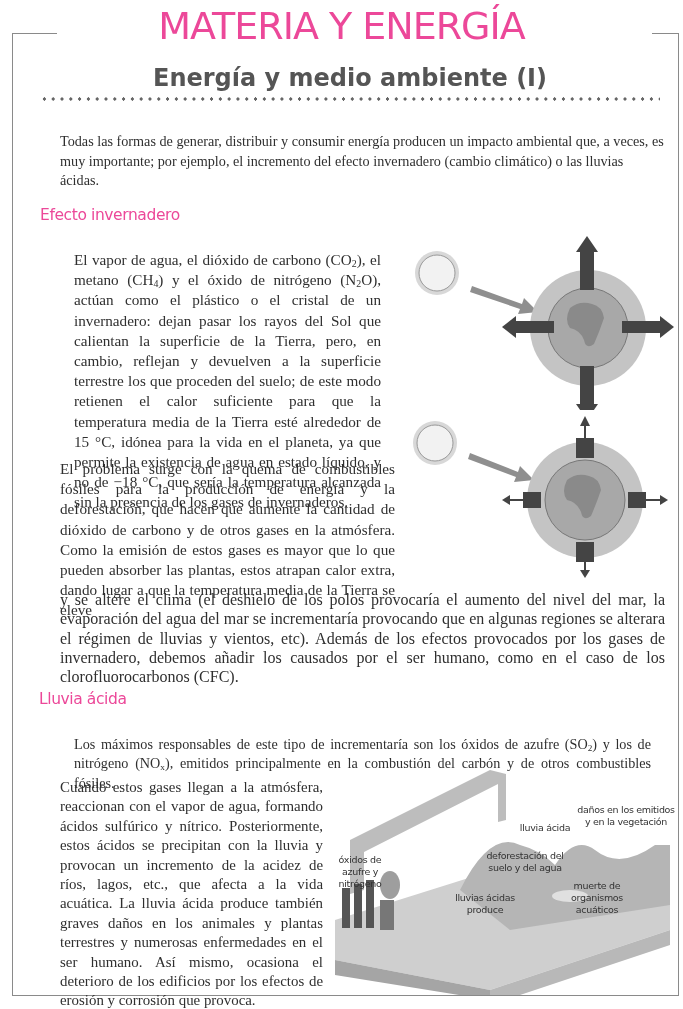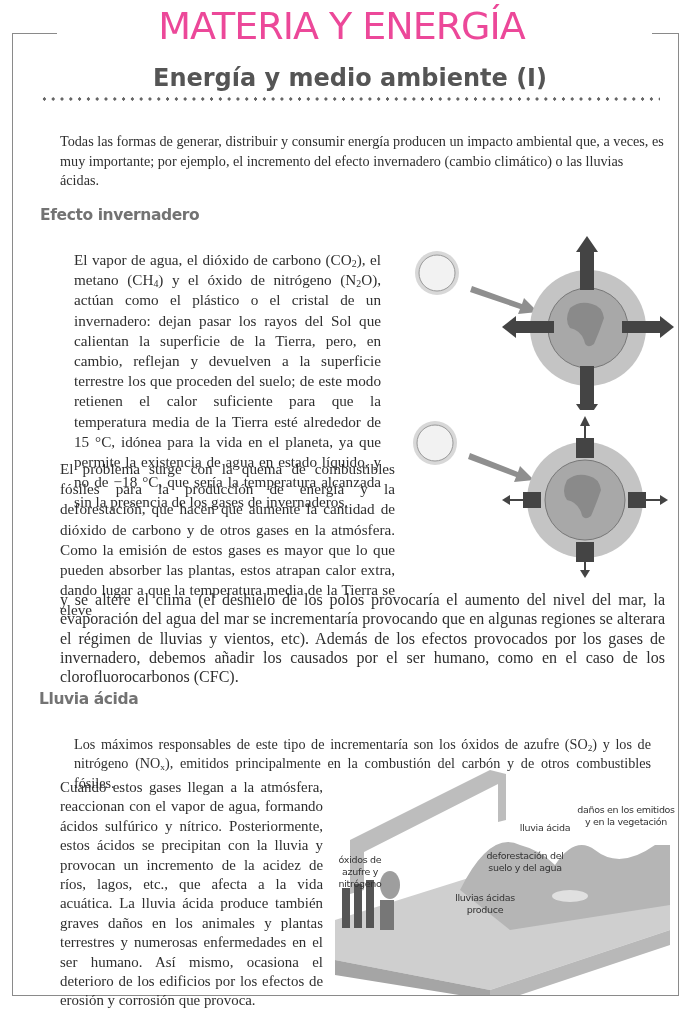--- a/index.html
+++ b/index.html
@@ -6,21 +6,21 @@
   body { width: 683px; height: 1009px; position: relative; overflow: hidden; color: #2a2a2a; }
   .frame { position: absolute; left: 12px; top: 33px; width: 665px; height: 962px; border: 1.5px solid #8a8a8a; border-top: none; }
   .frame-top-left { position: absolute; left: 12px; top: 33px; width: 45px; border-top: 1.5px solid #8a8a8a; }
   .frame-top-right { position: absolute; left: 652px; top: 33px; width: 26px; border-top: 1.5px solid #8a8a8a; }
   .title { position: absolute; left: 0; width: 683px; top: 4px; text-align: center; font-family: "DejaVu Sans", sans-serif; font-size: 38px; letter-spacing: -1px; font-weight: normal; color: #ec4899; }
   .subtitle { position: absolute; left: 0; width: 700px; top: 64px; text-align: center; font-family: "DejaVu Sans", sans-serif; font-weight: bold; font-size: 24px; color: #555; }
   .dots { position: absolute; left: 40px; top: 96px; width: 620px; height: 6px;
     background-image: radial-gradient(circle, #666 1.6px, transparent 1.8px); background-size: 8.8px 6px; background-repeat: repeat-x; }
   .body-text { font-family: "Liberation Serif", serif; color: #2f2f2f; }
   .intro { position: absolute; left: 60px; top: 132px; width: 605px; font-size: 14.2px; line-height: 19.5px; }
-  h2 { margin: 0; position: absolute; font-family: "DejaVu Sans", sans-serif; font-weight: bold; font-size: 15.5px; color: #737373; letter-spacing: -0.4px; }
+  h2 { margin: 0; position: absolute; font-family: "DejaVu Sans", sans-serif; font-weight: normal; font-size: 15.5px; color: #ec4899; letter-spacing: -0.4px; }
   .h-efecto { left: 40px; top: 206px; }
   .h-lluvia { left: 39px; top: 690px; }
   .col { position: absolute; font-family: "Liberation Serif", serif; font-size: 15.2px; line-height: 20.2px; text-align: justify; color: #2f2f2f; }
   .p1 { left: 60px; top: 236px; width: 335px; }
   .p2 { left: 60px; top: 459px; width: 335px; }
   .p3 { left: 60px; top: 590px; width: 605px; font-size: 16px; line-height: 19.3px; }
   .p4 { left: 60px; top: 721px; width: 605px; font-size: 14.2px; line-height: 19.3px; }
   .p5 { left: 60px; top: 778px; width: 263px; font-size: 14.9px; line-height: 19.4px; }
   .p4 p, .p1 p, .p2 p, .p3 p, .p5 p { margin: 14px; }
   sub { font-size: 0.65em; vertical-align: -0.25em; line-height: 0; }
@@ -120,13 +120,14 @@
       <rect x="50" y="130" width="14" height="30" fill="#777"></rect>
     </g>
     <ellipse cx="60" cy="115" rx="10" ry="14" fill="#9e9e9e"></ellipse>
     <ellipse cx="240" cy="126" rx="18" ry="6" fill="#e0e0e0"></ellipse>
   </svg>
   <div class="fig-label" style="left:-5px; top:40px; width:70px;margin-top:44px;">óxidos de azufre y nitrógeno</div>
   <div class="fig-label" style="left:185px; top:52px; width:60px;">lluvia ácida</div>
   <div class="fig-label" style="left:246px; top:34px; width:100px;">daños en los emitidos y en la vegetación</div>
   <div class="fig-label" style="left:150px; top:80px; width:90px;">deforestación del suelo y del agua</div>
   <div class="fig-label" style="left:125px; top:122px; width:60px;">lluvias ácidas produce</div>
+  <div class="fig-label" style="left:222px; top:110px; width:90px;">muerte de organismos acuáticos</div>
 </div>
 
 </body></html>

